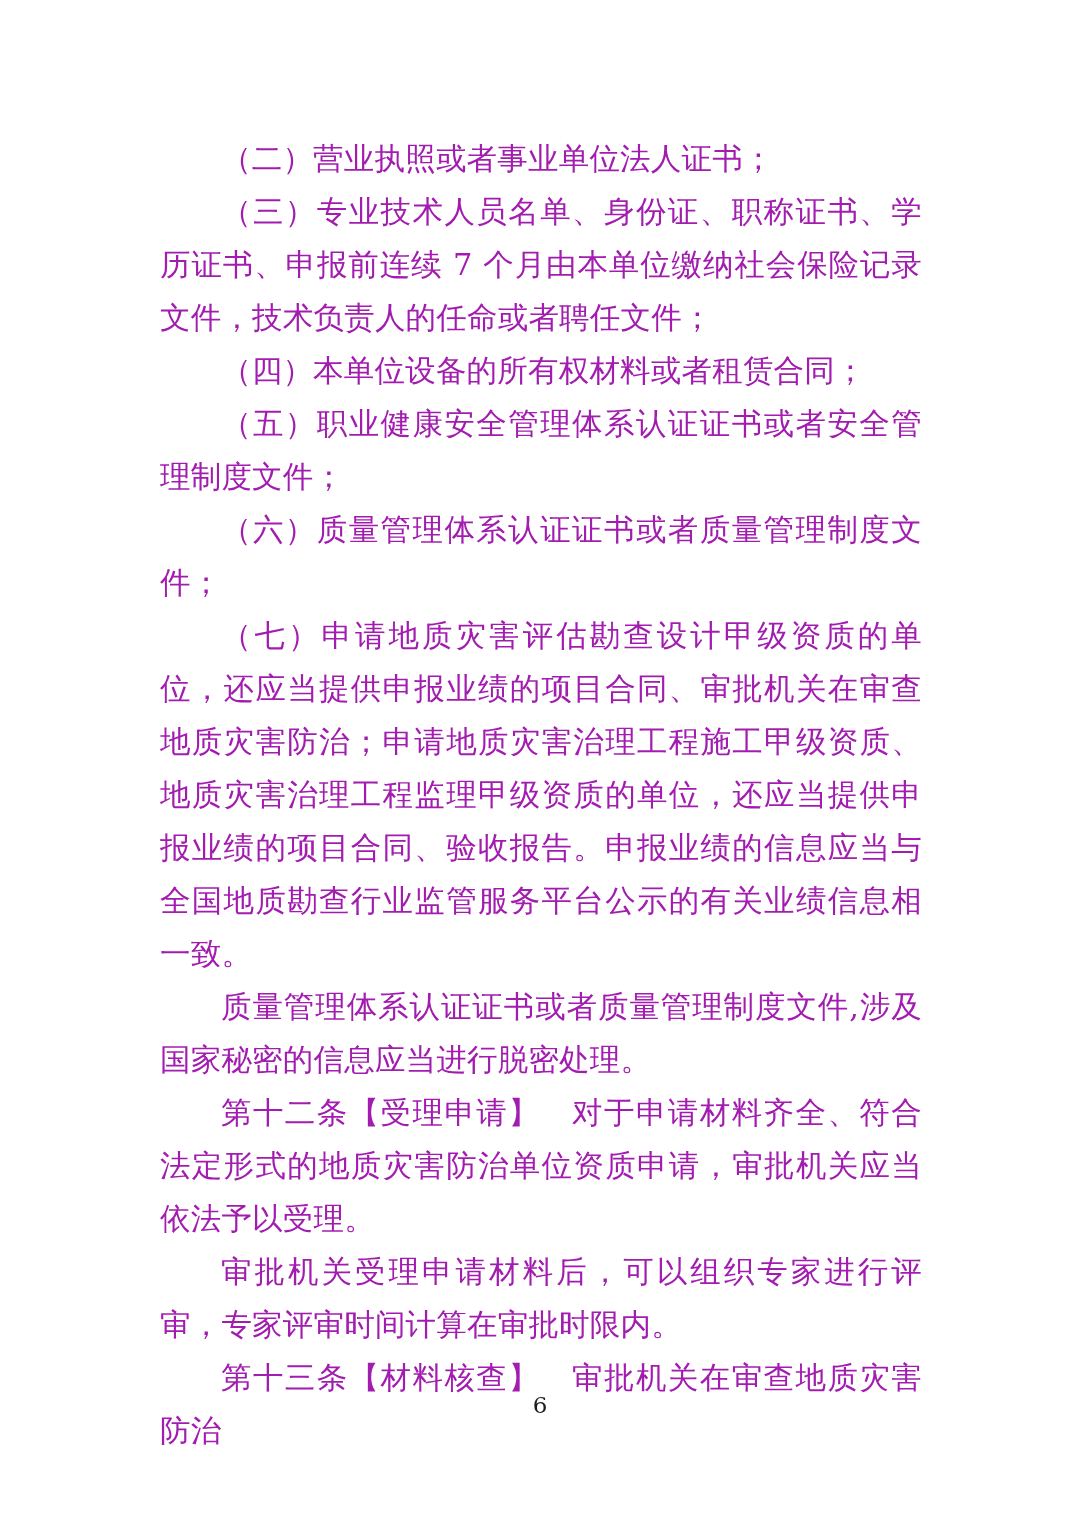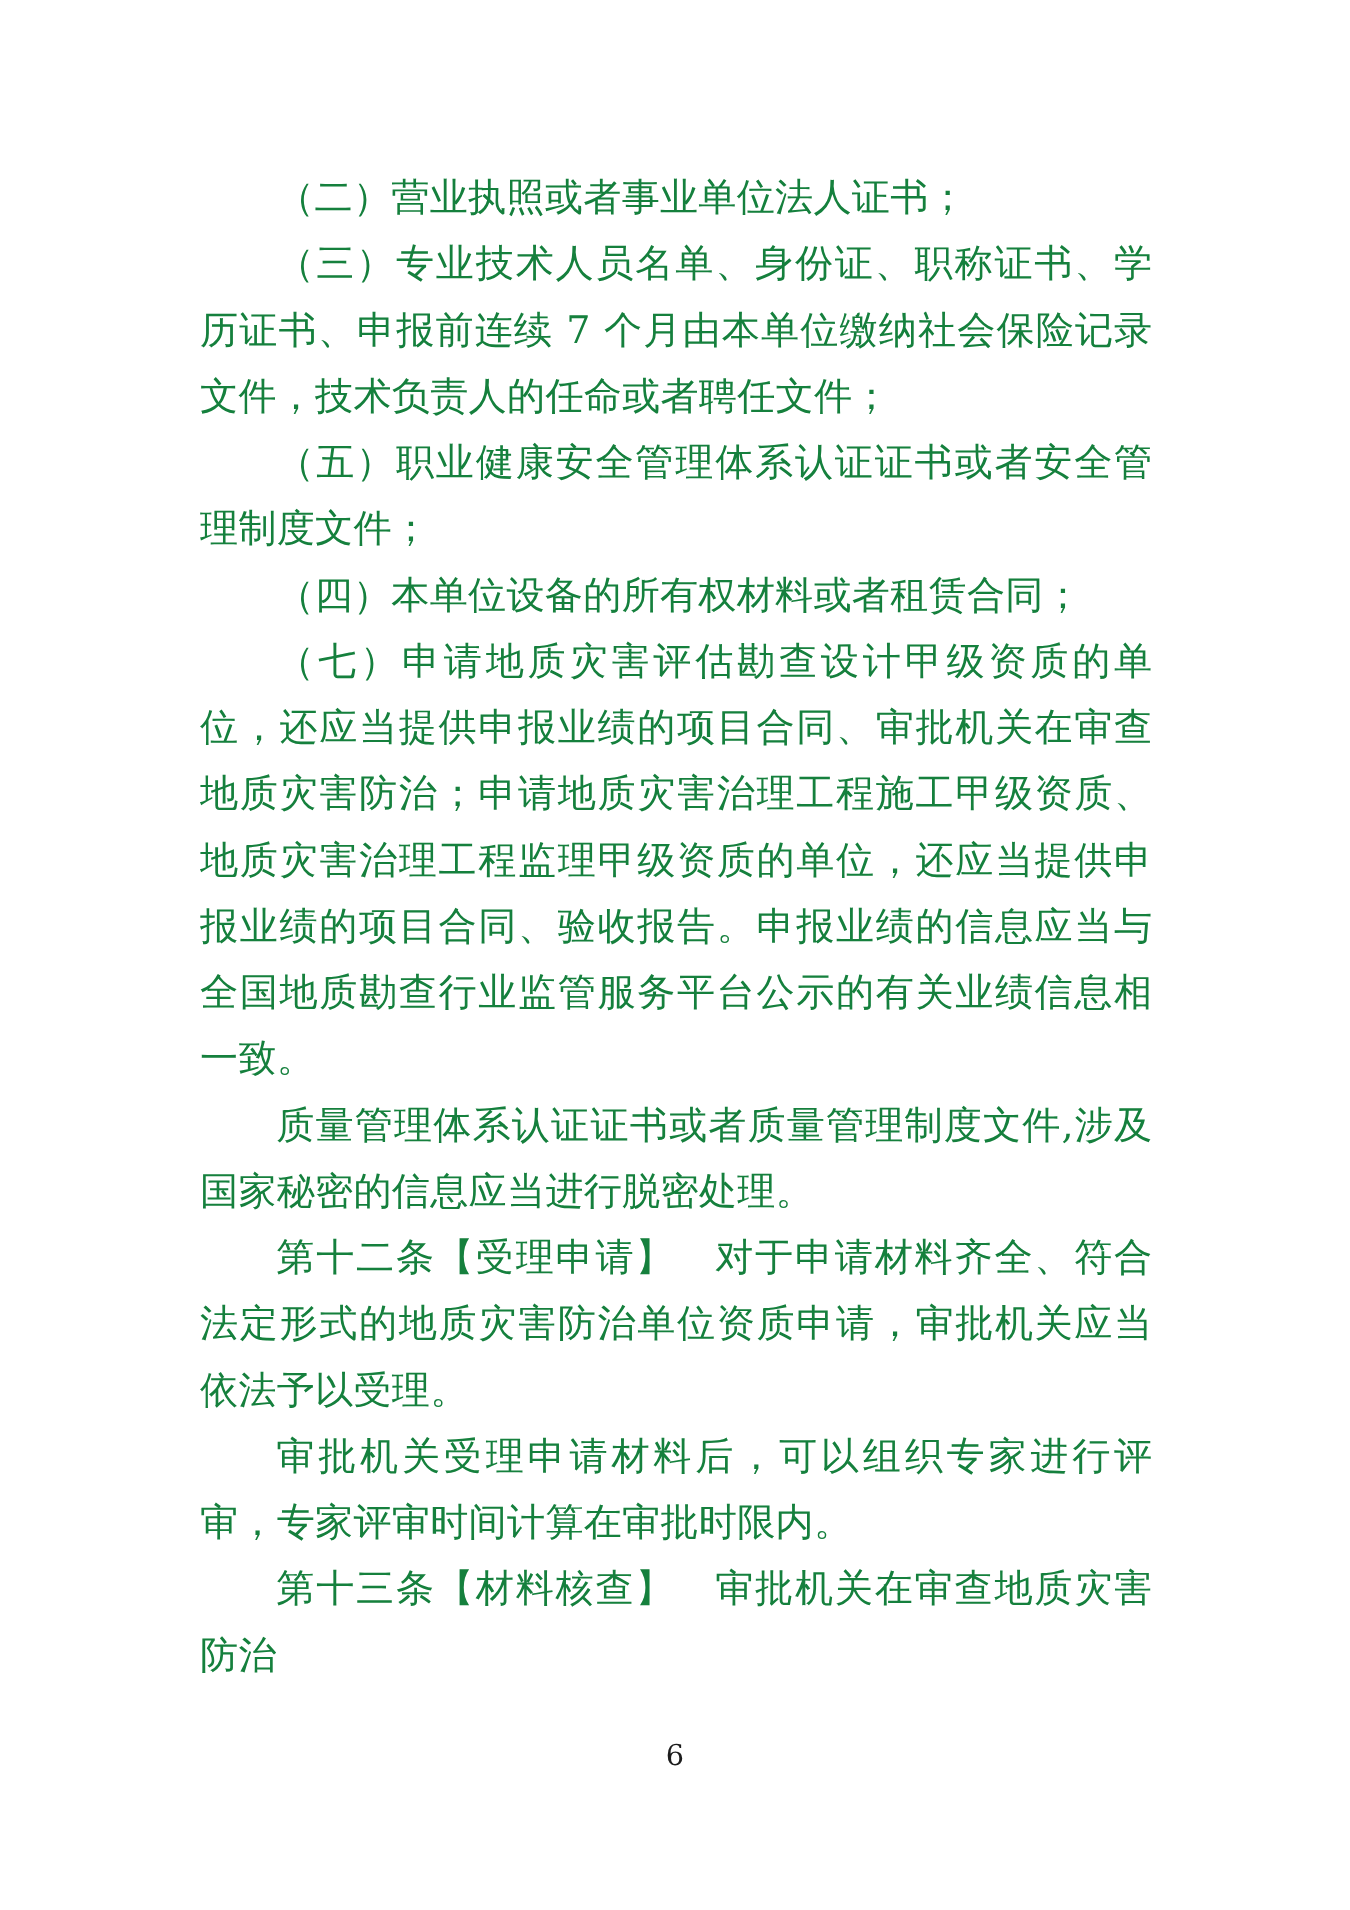--- a/index.html
+++ b/index.html
@@ -23,21 +23,21 @@
     top: 132px;
     width: 762px;
   }
   p.para {
     margin: 0 0 0 0;
     font-size: 30.5px;
     line-height: 53px;
     text-align: justify;
     text-justify: inter-ideograph;
     letter-spacing: 0.2px;
-    color: #15803d;
+    color: #a21caf;
     font-weight: 400;
   }
   p.indent {
     text-indent: 61px;
   }
   .bold-head {
     font-weight: 400;
   }
   .page-number {
     position: absolute;
@@ -53,24 +53,25 @@
 </head>
 <body>
 
 <div class="page">
   <div class="content">
 
     <p class="para indent">（二）营业执照或者事业单位法人证书；</p>
 
     <p class="para indent">（三）专业技术人员名单、身份证、职称证书、学历证书、申报前连续 7 个月由本单位缴纳社会保险记录文件，技术负责人的任命或者聘任文件；</p>
 
+    <p class="para indent">（四）本单位设备的所有权材料或者租赁合同；</p>
+
     <p class="para indent">（五）职业健康安全管理体系认证证书或者安全管理制度文件；</p>
 
-    <p class="para indent">（四）本单位设备的所有权材料或者租赁合同；</p>
-
+    <p class="para indent">（六）质量管理体系认证证书或者质量管理制度文件；</p>
 
     <p class="para indent">（七）申请地质灾害评估勘查设计甲级资质的单位，还应当提供申报业绩的项目合同、审批机关在审查地质灾害防治；申请地质灾害治理工程施工甲级资质、地质灾害治理工程监理甲级资质的单位，还应当提供申报业绩的项目合同、验收报告。申报业绩的信息应当与全国地质勘查行业监管服务平台公示的有关业绩信息相一致。</p>
 
     <p class="para indent">质量管理体系认证证书或者质量管理制度文件,涉及国家秘密的信息应当进行脱密处理。</p>
 
     <p class="para indent">
       <span class="bold-head">第十二条【受理申请】</span><span>　对于申请材料齐全、符合法定形式的地质灾害防治单位资质申请，审批机关应当依法予以受理。</span>
     </p>
 
     <p class="para indent">审批机关受理申请材料后，可以组织专家进行评审，专家评审时间计算在审批时限内。</p>

